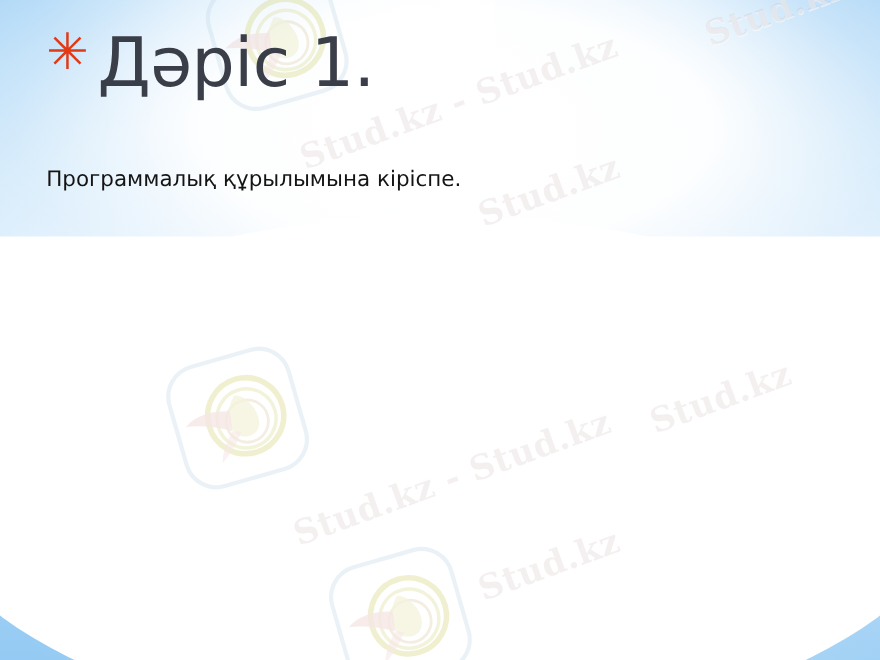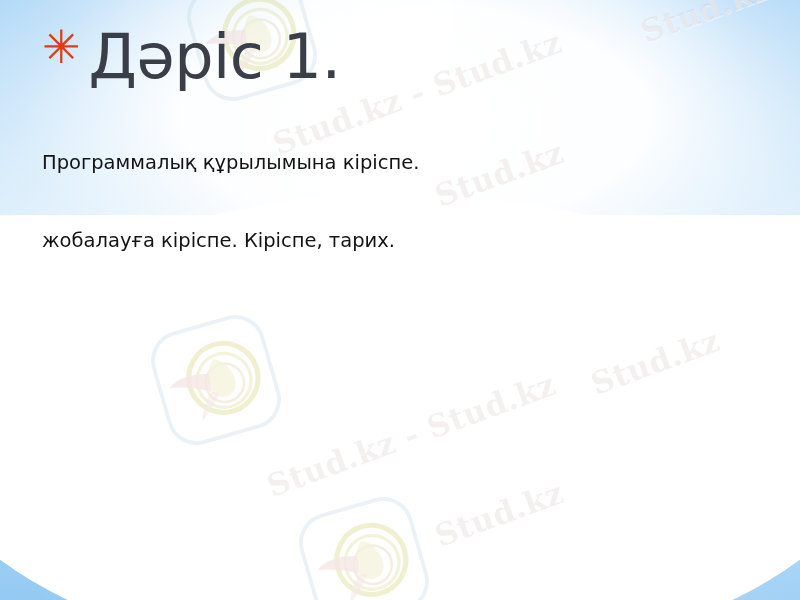--- a/index.html
+++ b/index.html
@@ -263,16 +263,15 @@
     </div>
 
   <div class="title-row">
     <span class="bullet-star">✳</span>
     <h1 class="slide-title">Дәріс 1.</h1>
   </div>
 
   <div class="body-block">
     <p class="body-line">Программалық құрылымына кіріспе.</p>
     <div class="body-gap"></div>
-    <p class="body-para">жобалауға кіріспе. Кіріспе, тарих.</p>
   </div>
 
 </div>
 
 </body></html>

